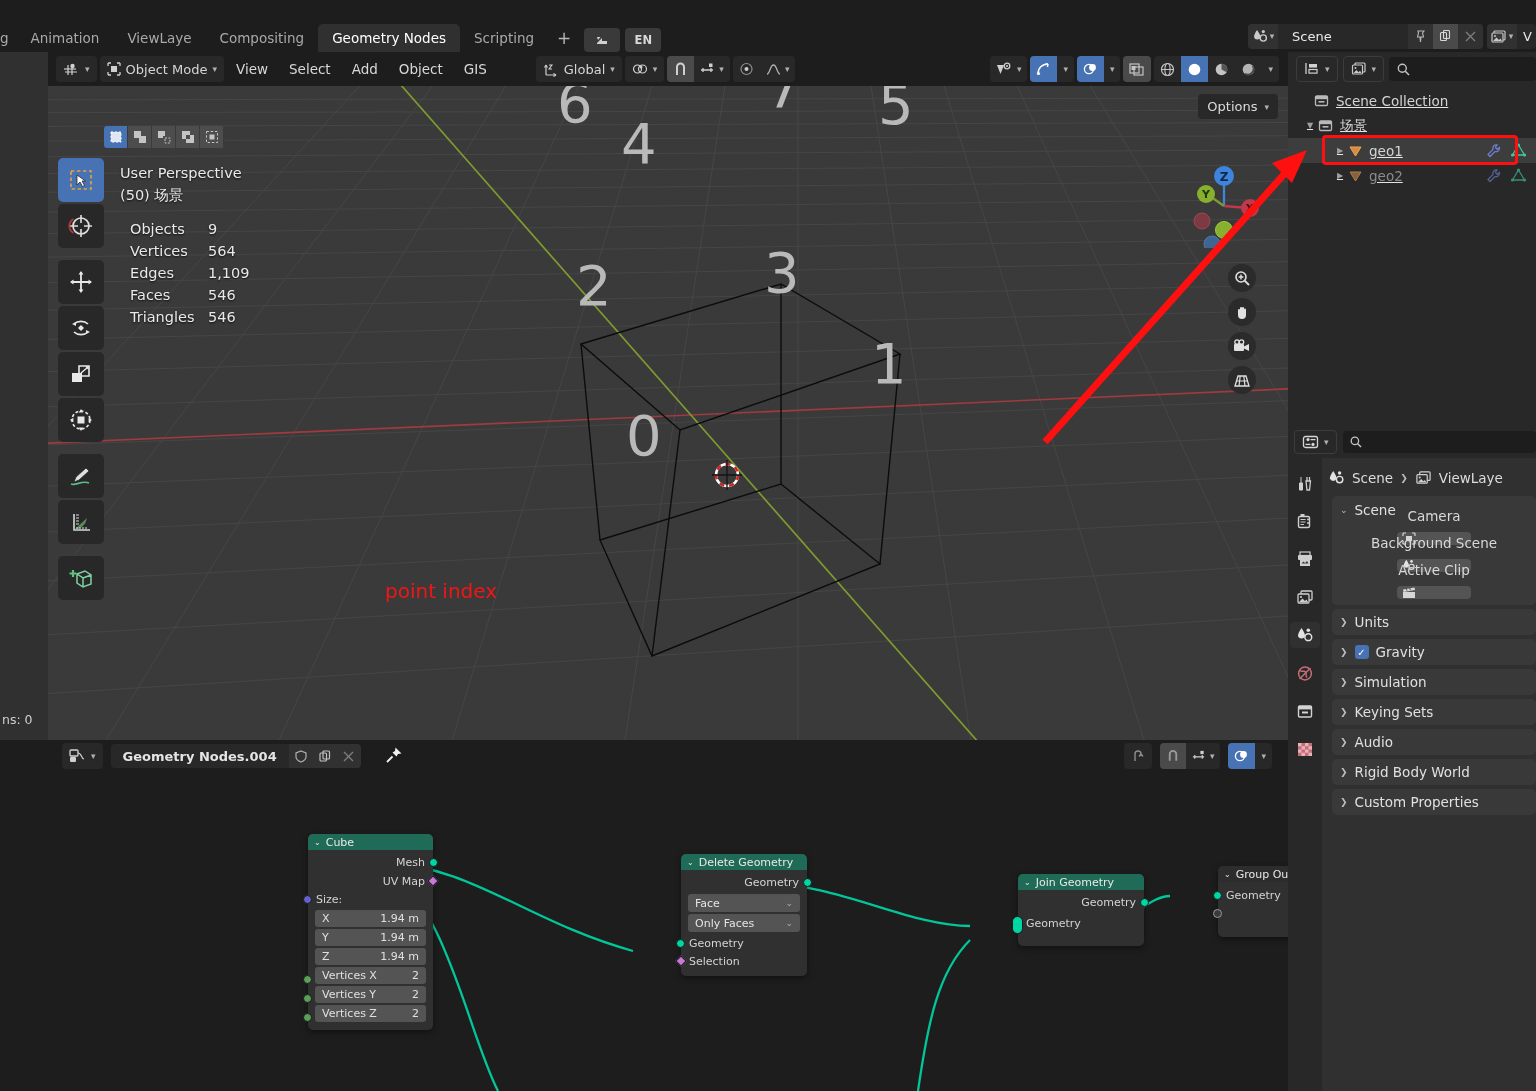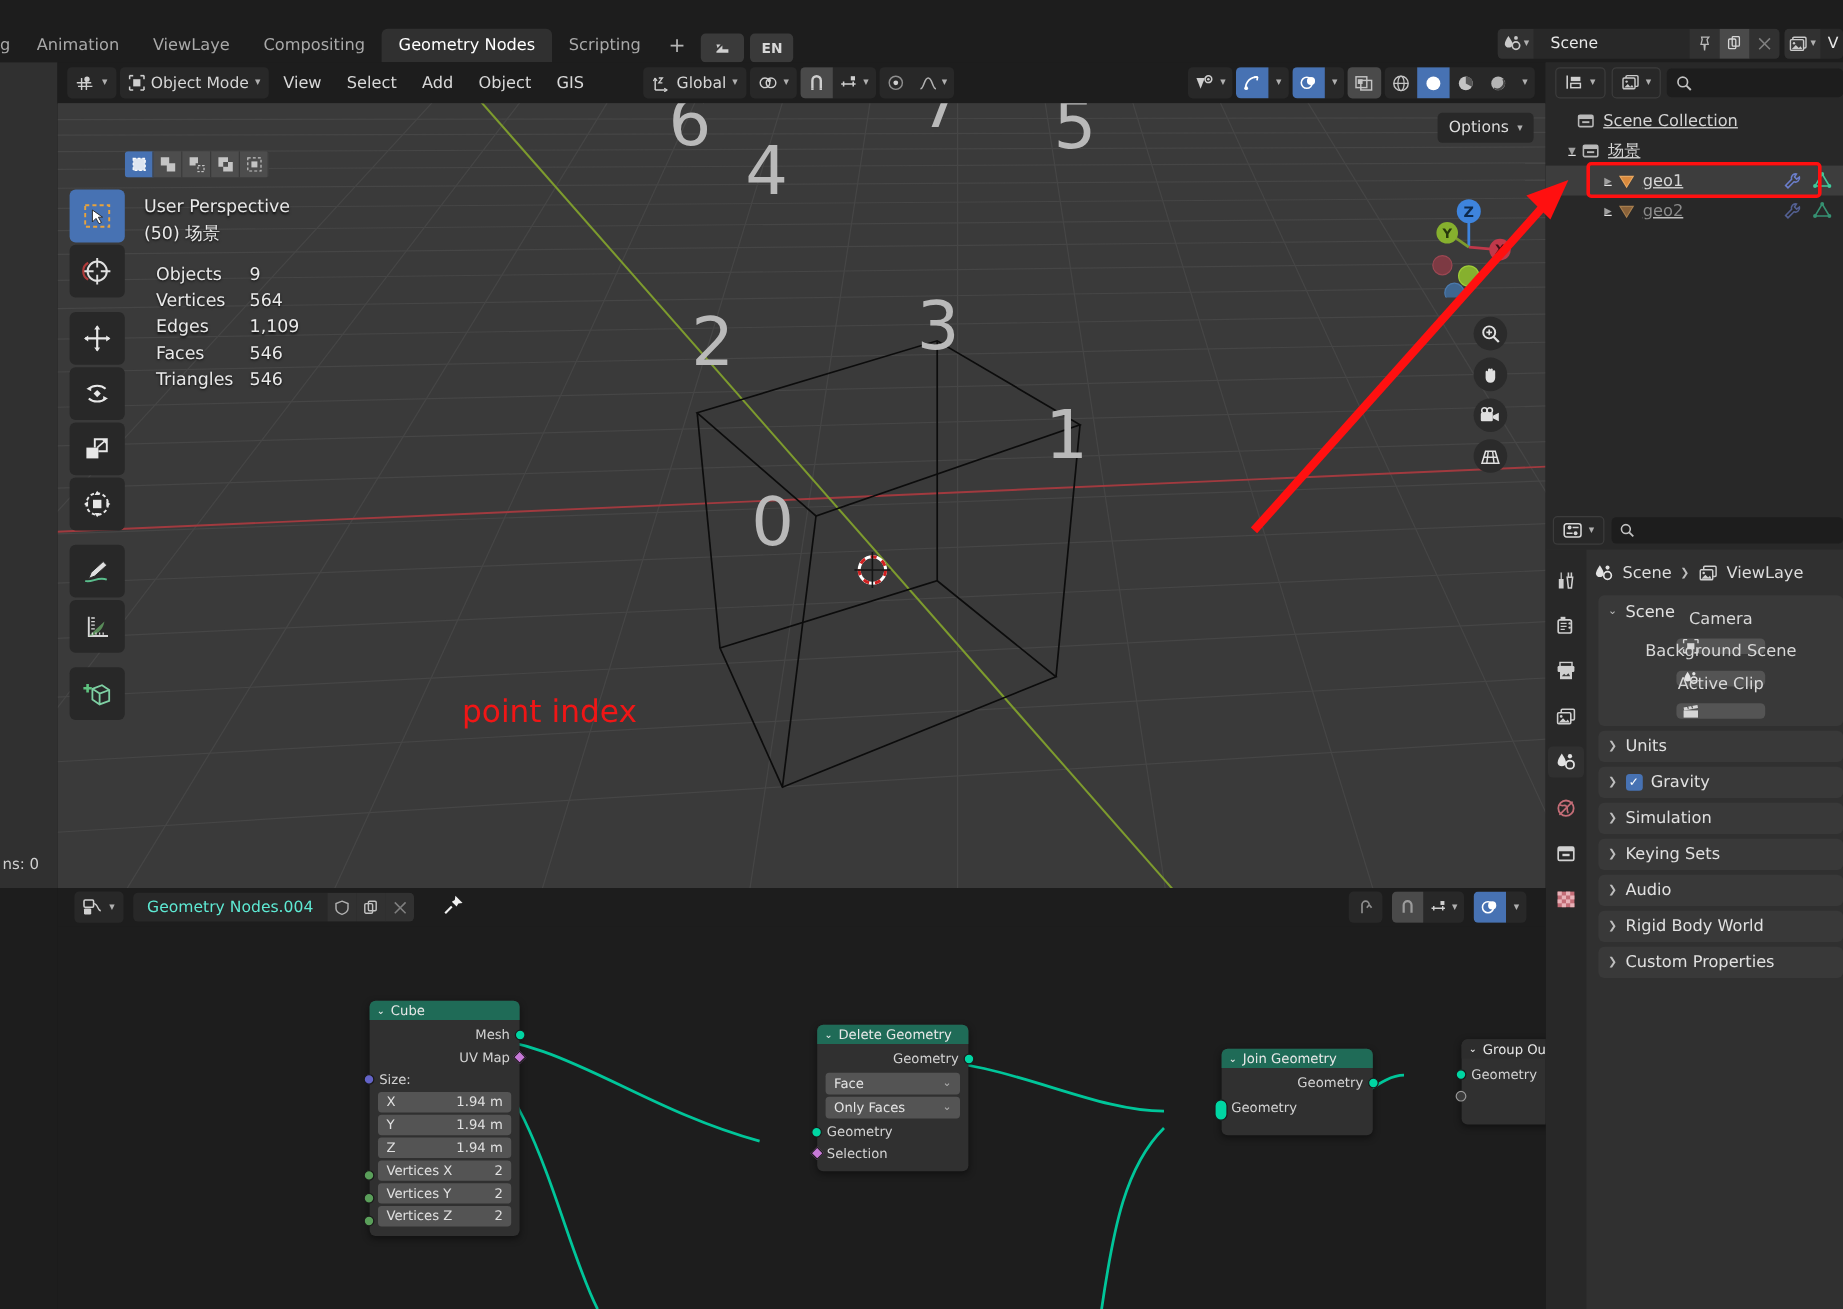--- a/index.html
+++ b/index.html
@@ -65,21 +65,21 @@
   .toolgap { height:8px; }
 
   .optionsbtn { position:absolute; right:10px; top:8px; height:25px; background:#282828; border-radius:4px;
                 display:flex; align-items:center; padding:0 9px; gap:7px; font-size:13px; color:#dcdcdc; }
 
   .navgizmo { position:absolute; right:22px; top:78px; width:84px; height:84px; }
   .navbtns { position:absolute; right:32px; top:178px; display:flex; flex-direction:column; gap:6px; }
   .navbtn { width:28px; height:28px; border-radius:50%; background:#2b2b2b; display:flex; align-items:center; justify-content:center;}
 
   .ptlabel { position:absolute; color:#b9b9b9; font-size:56px; font-weight:400; line-height:1; }
-  .redtext { position:absolute; color:#f01616; font-size:26px; }
+  .redtext { position:absolute; color:#f01616; font-size:20px; }
 
   
   .outliner { position:absolute; left:1288px; top:52px; width:248px; height:374px; background:#282828; }
   .ol-header { height:34px; display:flex; align-items:center; padding-left:8px; gap:5px; background:#282828;}
   .srch { flex:1; height:24px; background:#1d1d1d; border-radius:4px; display:flex; align-items:center; padding:0 8px; gap:6px; margin-right:0px;}
   .ol-body { padding-top:2px;text-decoration:underline; }
   .ol-row { height:25px; display:flex; align-items:center; font-size:13.5px; color:#d4d4d4; position:relative; }
   .ol-row .dis { color:#8b8b8b; }
   .disclose { width:16px; text-align:center; font-size:8px; color:#a0a0a0; }
 
@@ -98,21 +98,21 @@
   .panelhead { display:flex; align-items:center; gap:7px; font-size:13.5px; color:#e0e0e0; }
   .prow { display:flex; align-items:center; justify-content:flex-end; gap:8px; height:27px; font-size:13.5px; color:#d8d8d8;flex-direction:column; }
   .pfield { width:74px; height:21px; background:#545454; border-radius:4px; display:flex; align-items:center; padding-left:5px;}
   .ckbox { width:14px; height:14px; background:#4772b3; border-radius:3px; display:flex; align-items:center; justify-content:center; color:#fff; font-size:10px; }
   .tri { font-size:9px; color:#bdbdbd; }
 
   
   .nodeed { position:absolute; left:48px; top:740px; width:1240px; height:351px; background:#1d1d1d; }
   .ne-header { height:32px; display:flex; align-items:center; padding-left:14px; gap:8px; background:#1d1d1d;}
   .idblock { display:flex; align-items:center; height:24px; background:#282828; border-radius:4px; overflow:hidden; }
-  .idblock .nm { padding:0 12px; font-size:13px; color:#5eead4; }
+  .idblock .nm { padding:0 12px; font-size:13px; color:#e5e5e5;font-weight:bold; }
   .idblock .b { width:24px; height:24px; background:#313131; display:flex; align-items:center; justify-content:center;}
   .ne-canvas { position:absolute; left:0; top:32px; right:0; bottom:0; background:#1d1d1d; overflow:hidden;}
   .node { position:absolute; background:#303030; border-radius:5px; box-shadow:0 2px 6px rgba(0,0,0,.45); }
   .nhead { height:16px; border-radius:5px 5px 0 0; background:#1f6b57; display:flex; align-items:center;
            padding-left:6px; gap:5px; font-size:11px; color:#e8e8e8; }
   .nhead.gray { background:#2d2d2d; }
   .nbody { padding:3px 0 6px; }
   .nrow { height:19px; display:flex; align-items:center; font-size:11px; color:#d3d3d3; position:relative; padding:0 8px;}
   .nrow.right { justify-content:flex-end; }
   .sock { position:absolute; width:9px; height:9px; border-radius:50%; border:1px solid #1a1a1a; }

